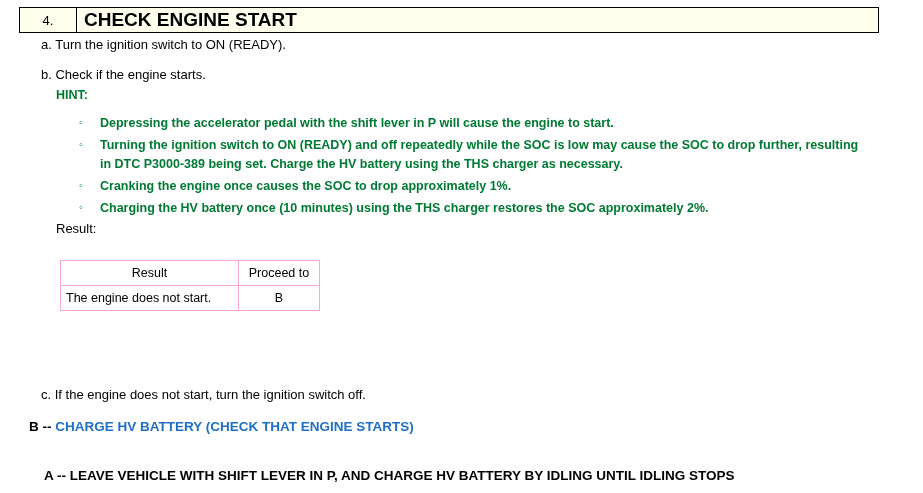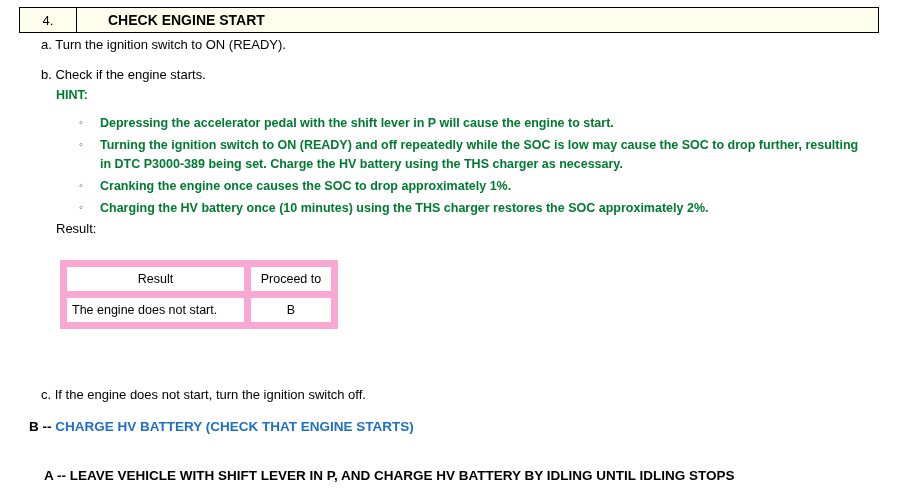--- a/index.html
+++ b/index.html
@@ -42,23 +42,22 @@
     justify-content: center;
     font-size: 13px;
     box-sizing: border-box;
   }
   .step-title {
     flex: 1;
     display: flex;
     align-items: center;
     padding-left: 7px;
     font-weight: bold;
-    font-size: 14px;
+    font-size: 19px;
     box-sizing: border-box;
-    margin-left: 24px;
   }
 
   
   .para {
     position: absolute;
     font-size: 13px;
     color: #000000;
     white-space: nowrap;
   }
   .p-a { left: 41px; top: 37px; }
@@ -110,21 +109,21 @@
 
   
   .result-table {
     position: absolute;
     left: 60px;
     top: 260px;
     border-collapse: collapse;
     font-size: 12.5px;
   }
   .result-table td, .result-table th {
-    border: 7px solid #f9a8d4;
+    border: 1px solid #f9a8d4;
     padding: 2px 5px;
     height: 20px;
     font-weight: normal;
   }
   .result-table th {
     text-align: center;
   }
   .col-result { width: 167px; }
   .col-proceed { width: 70px; text-align: center; }
   .result-table td.col-result { text-align: left; }

